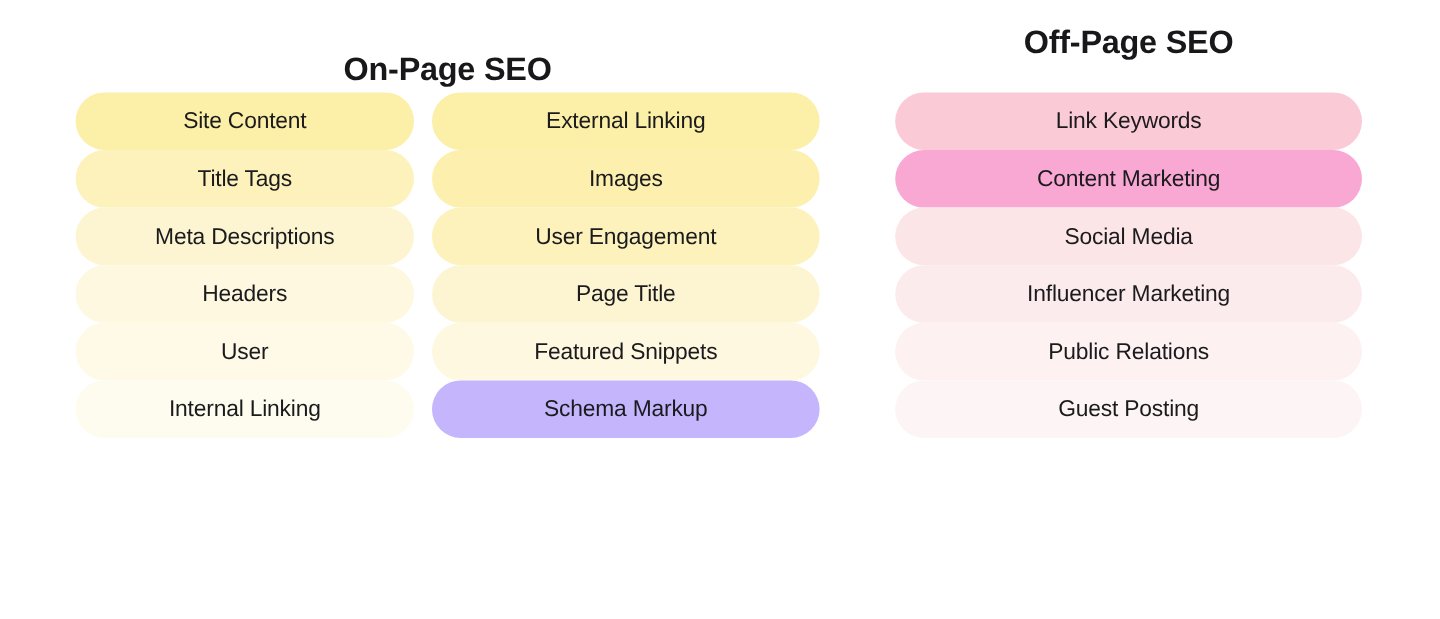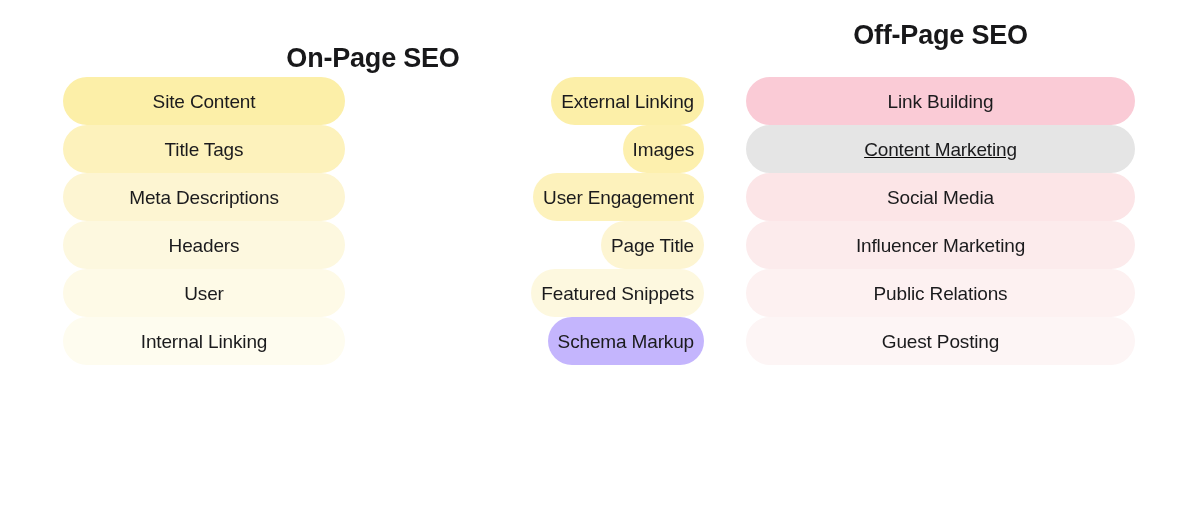--- a/index.html
+++ b/index.html
@@ -49,21 +49,21 @@
 
   
   .column {
     position: absolute;
     top: 77px;
     display: flex;
     flex-direction: column;
     gap: 0;
   }
   #column-onpage-a { left: 63px;  width: 282px; }
-  #column-onpage-b { left: 381px; width: 323px; align-items: flex-end; }
+  #column-onpage-b { left: 360px; width: 323px; }
   #column-offpage  { left: 746px; width: 389px; }
 
   
   .pill {
     height: 48px;
     border-radius: 24px;
     display: flex;
     align-items: center;
     justify-content: center;
     box-sizing: border-box;
@@ -123,23 +123,23 @@
       <div class="pill" style="background: rgb(253, 248, 223);">
         <span class="pill-label">Featured Snippets</span>
       </div>
       <div class="pill" style="background: #c4b5fd;">
         <span class="pill-label">Schema Markup</span>
       </div>
     </div>
 
   <div class="column" id="column-offpage">
       <div class="pill" style="background: rgb(250, 203, 214);">
-        <span class="pill-label">Link Building</span>
+        <span class="pill-label">Link Keywords</span>
       </div>
-      <div class="pill" style="background: #e5e5e5; text-decoration: underline;">
+      <div class="pill" style="background: #f9a8d4;">
         <span class="pill-label">Content Marketing</span>
       </div>
       <div class="pill" style="background: rgb(252, 229, 231);">
         <span class="pill-label">Social Media</span>
       </div>
       <div class="pill" style="background: rgb(252, 235, 236);">
         <span class="pill-label">Influencer Marketing</span>
       </div>
       <div class="pill" style="background: rgb(253, 241, 241);">
         <span class="pill-label">Public Relations</span>

